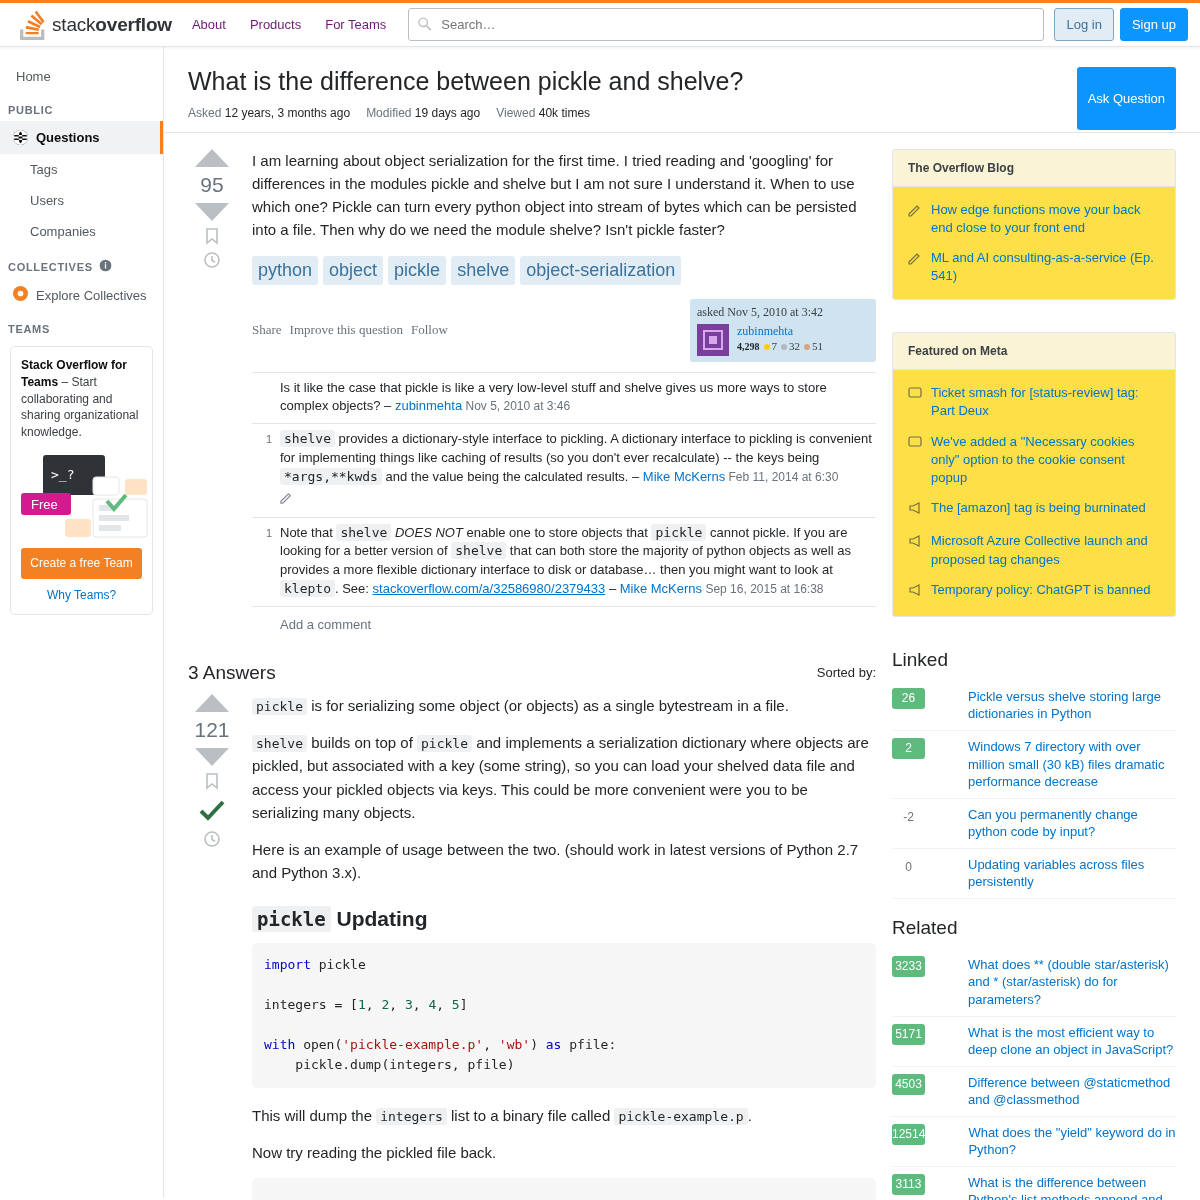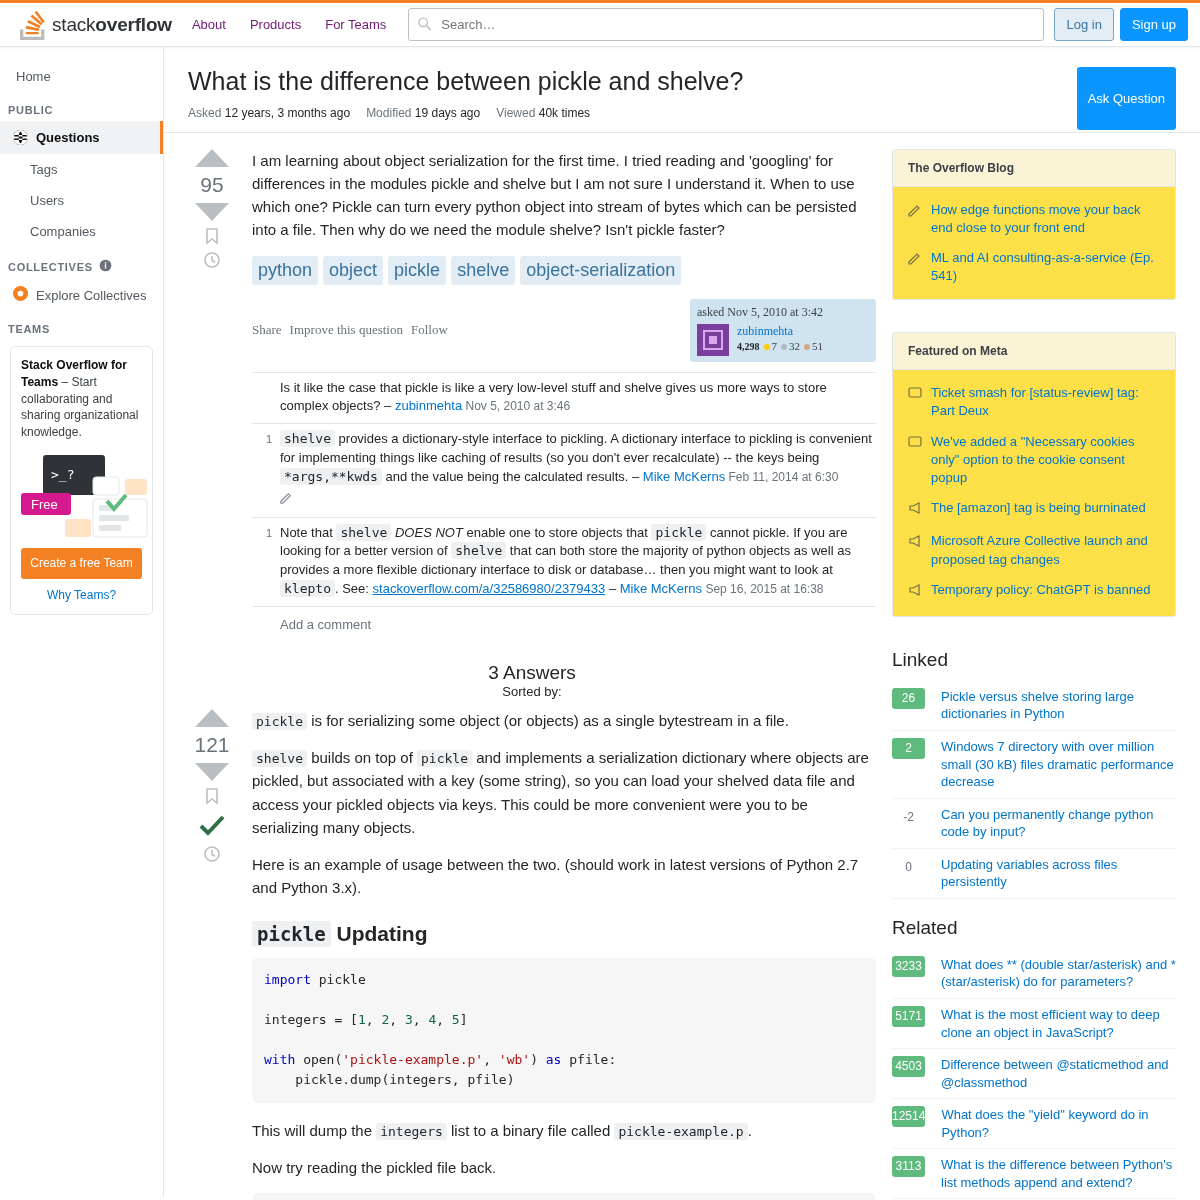--- a/index.html
+++ b/index.html
@@ -137,21 +137,21 @@
     display:flex; gap:8px; border-bottom:1px solid #e3e6e8; padding:6px 0 7px 0;
     font-size:13px; line-height:1.45; color:#232629;
   }
   .cscore { width:20px; text-align:right; color:#6a737c; font-size:11px; flex-shrink:0; padding-top:2px; }
   .ctext { flex:1; }
   .ctext a { color:#0074cc; }
   .cmeta { color:#6a737c; font-size:12px; }
   .add-comment { padding:10px 0 10px 28px; color:#6a737c; font-size:13px; cursor:pointer; }
 
   .answers-head {
-    display:flex; align-items:center; justify-content:space-between; margin:20px 0 10px 0;flex-direction:column;
+    display:flex; align-items:center; justify-content:space-between; margin:20px 0 10px 0;
   }
   .answers-head h2 { font-size:19px; font-weight:400; margin:0; color:#232629; }
   .sortwrap { display:flex; align-items:center; gap:8px; font-size:13px; color:#232629; }
   .sortwrap select {
     font-family:inherit; font-size:13px; padding:5px 8px; border:1px solid #babfc4;
     border-radius:4px; background:#fff; color:#232629; width:236px;
   }
   h3.ansh { font-size:21px; font-weight:bold; margin:22px 0 12px 0; }
   h3.ansh code { font-size:19px; background:#eff0f1; padding:2px 5px; }
 
@@ -159,27 +159,27 @@
   .widget { border:1px solid #e3e6e8; border-radius:3px; background:#fde047; margin-bottom:32px; }
   .widget h4 {
     margin:0; font-size:12px; font-weight:bold; color:#3b4045;
     background:#fbf3d5; border-bottom:1px solid #e3e6e8; padding:11px 15px;
   }
   .widget ul { list-style:none; margin:0; padding:8px 0; }
   .widget li { display:flex; gap:8px; padding:6px 15px; font-size:13px; line-height:1.4; }
   .wicon { width:15px; flex-shrink:0; opacity:.7; padding-top:2px; }
   .widget li a { color:#0074cc; }
   .rc-title { font-size:19px; font-weight:400; margin:4px 0 10px 0; color:#232629; }
-  .rel-row { display:flex; gap:16px; padding:7px 0; font-size:13px; line-height:1.35; border-bottom:1px solid #f1f2f3; }
+  .rel-row { display:flex; gap:23px; padding:7px 0; font-size:13px; line-height:1.35; border-bottom:1px solid #f1f2f3; }
   .cnt {
     min-width:33px; height:21px; flex-shrink:0; text-align:center; font-size:12px;
     border-radius:3px; line-height:21px; color:#fff; background:#5eba7d;
   }
   .cnt.zero { background:transparent; color:#6a737c; border:1px solid transparent; }
-  .rel-row a { color:#0074cc; }
+  .rel-row a { color:#0074cc;margin-left:20px; }
 </style>
 </head>
 <body>
 
 <div class="topbar">
   <div class="logo">
     <span class="logo-mark">
       <svg width="26" height="30" viewBox="0 0 32 37">
         <path d="M26 33v-9h4v13H0V24h4v9z" fill="#bcbbbb"></path>
         <path d="M7 23l16 3 .6-3.3-16-3.3zM9 15.4l15 7 1.4-3.1-15-7zM13 8.2l12.7 10.6 2.1-2.5L15 5.7zM20.6 1L18 2.9l9.9 13.3 2.5-2zM7 30h16v-3H7z" fill="#f48024"></path>

